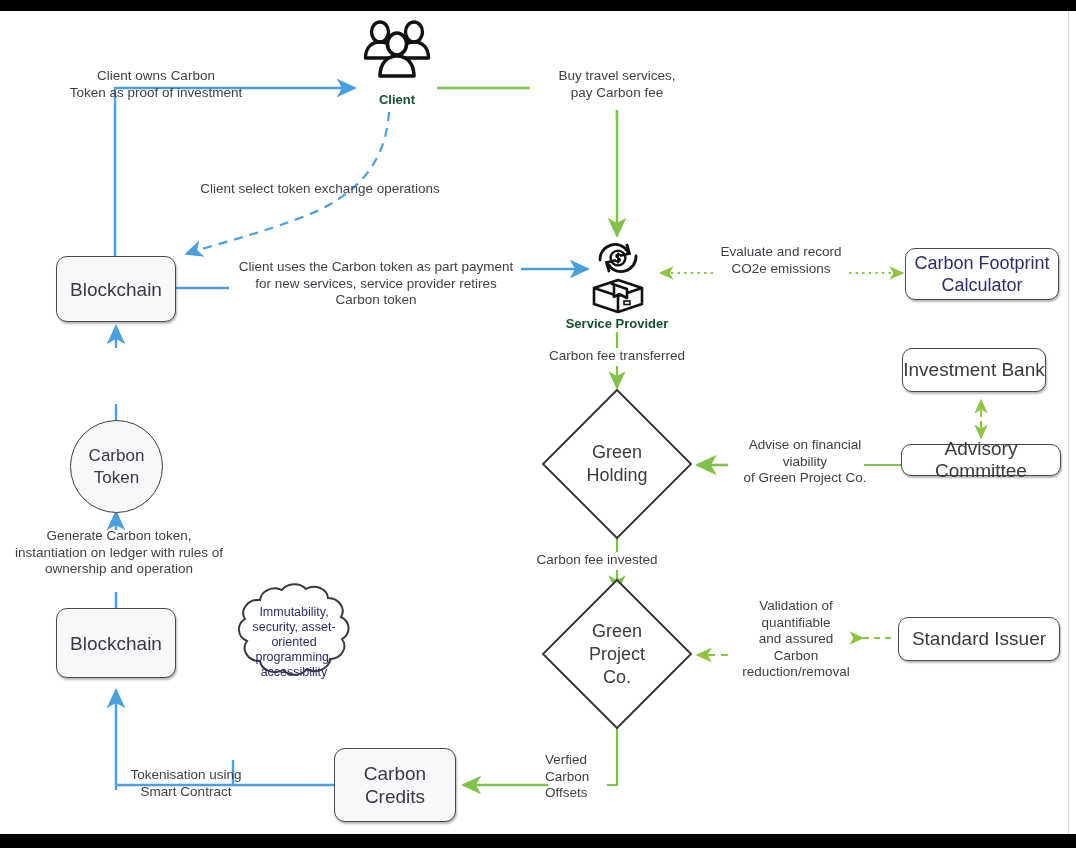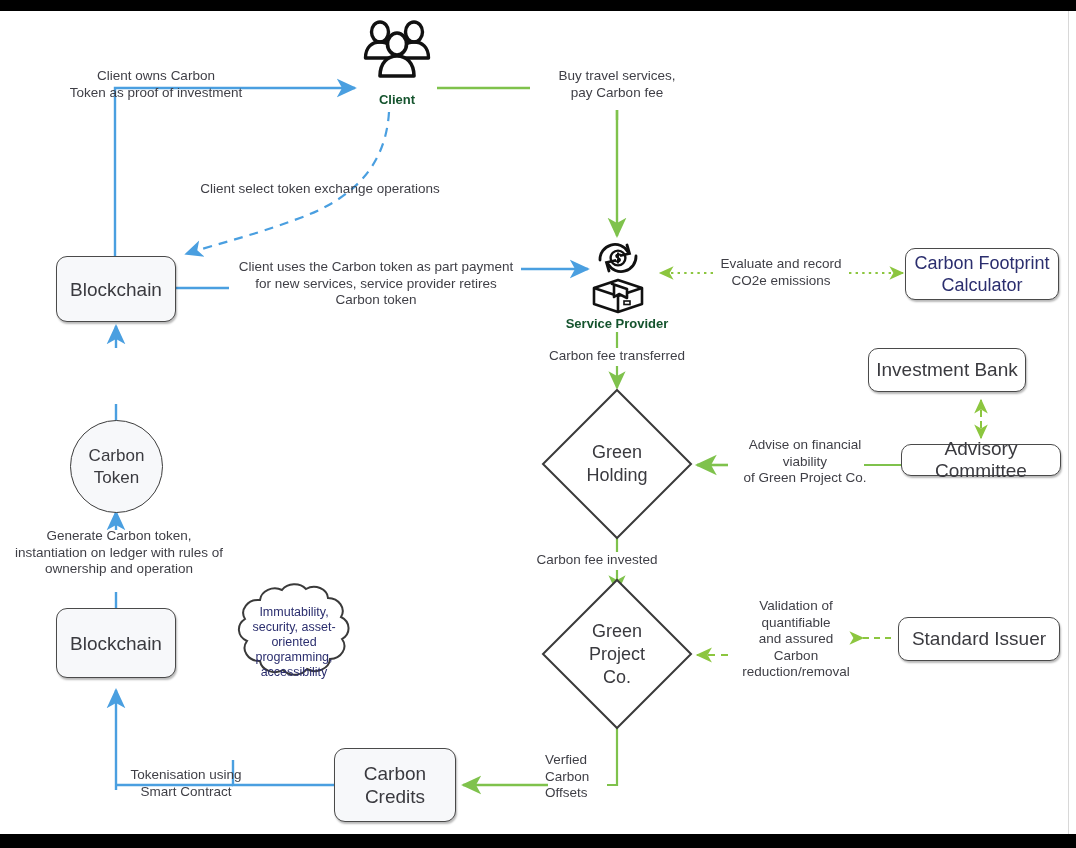--- a/index.html
+++ b/index.html
@@ -233,21 +233,21 @@
     <div class="diamond-txt">Green
 Project
 Co.</div>
   </div>
 
   <div class="node orect navy" style="left:905px;top:248px;width:154px;height:52px;white-space:pre-line;font-size:18px;">
     <span>Carbon Footprint
 Calculator</span>
   </div>
 
-  <div class="node orect" style="left:868px;top:348px;width:158px;height:44px;">
+  <div class="node orect" style="left:902px;top:348px;width:144px;height:44px;">
     <span>Investment Bank</span>
   </div>
 
   <div class="node orect" style="left:901px;top:444px;width:160px;height:32px;">
     <span>Advisory Committee</span>
   </div>
 
   <div class="node orect" style="left:898px;top:617px;width:162px;height:44px;">
     <span>Standard Issuer</span>
   </div>
@@ -257,21 +257,21 @@
 
   <div class="lbl" style="left:174px;top:181px;width:292px;">Client select token exchange operations</div>
 
   <div class="lbl" style="left:531px;top:68px;width:172px;">Buy travel services,
 pay Carbon fee</div>
 
   <div class="lbl" style="left:220px;top:259px;width:312px;">Client uses the Carbon token as part payment
 for new services, service provider retires
 Carbon token</div>
 
-  <div class="lbl" style="left:705px;top:256px;width:152px;">Evaluate and record
+  <div class="lbl" style="left:705px;top:244px;width:152px;">Evaluate and record
 CO2e emissions</div>
 
 
   <div class="lbl" style="left:527px;top:348px;width:180px;">Carbon fee transferred</div>
 
   <div class="lbl" style="left:720px;top:437px;width:170px;">Advise on financial
 viability
 of Green Project Co.</div>
 
   <div class="lbl" style="left:6px;top:528px;width:226px;">Generate Carbon token,

